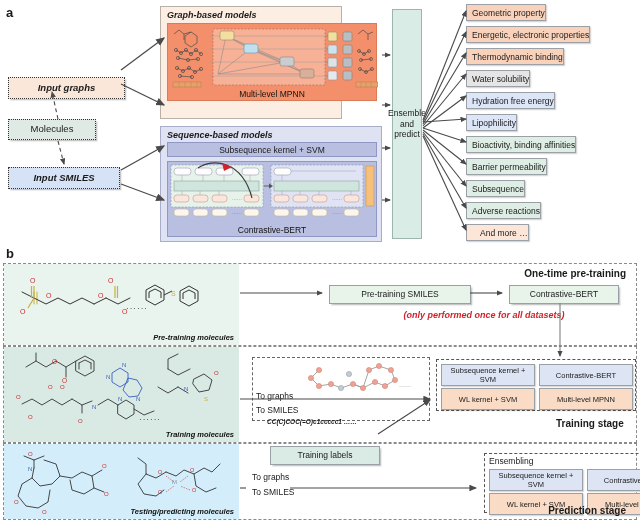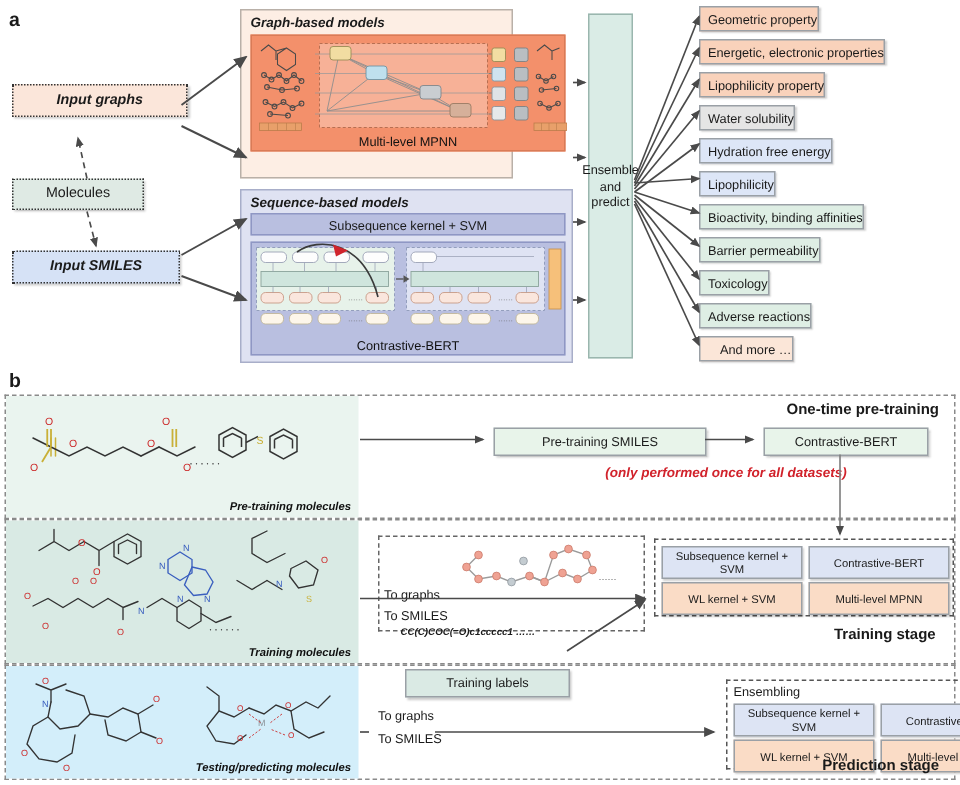--- a/index.html
+++ b/index.html
@@ -34,21 +34,21 @@
   #ensembleBox{left:392px;top:9px;width:30px;height:230px;background:#daece6;border:1px solid #9ab6ae;
                display:flex;align-items:center;justify-content:center;text-align:center;font-size:8.5px;line-height:1.25;}
 
   .prop{position:absolute;height:15px;border:1px solid #9aa0a6;display:flex;align-items:center;
         padding-left:5px;font-size:8.5px;white-space:nowrap;box-shadow:1.2px 1.2px 1.2px rgba(0,0,0,.2);}
   .p-orange{background:#f9d2bb;}
   .p-blue{background:#dde6f7;}
   .p-green{background:#deeee4;}
   .p-peach{background:#fbe6d8;padding-left:13px;}
 
-  #inGraphs{left:8px;top:56px;width:117px;height:22px;background:#fbe6da;border:1px dotted #333;}
+  #inGraphs{left:8px;top:77px;width:117px;height:22px;background:#fbe6da;border:1px dotted #333;}
   #molecules{left:8px;top:119px;width:88px;height:21px;background:#dfeae4;border:1px dotted #333;}
   #inSmiles{left:8px;top:167px;width:112px;height:22px;background:#d6e2f6;border:1px dotted #333;}
 
   
   #rowPre{left:3px;top:263px;width:634px;height:83px;border:1px dashed #8a8a8a;}
   #rowTrain{left:3px;top:346px;width:634px;height:97px;border:1px dashed #8a8a8a;}
   #rowPred{left:3px;top:443px;width:634px;height:77px;border:1px dashed #8a8a8a;}
 
   .molzone{position:absolute;left:0;top:0;width:235px;height:100%;}
   #zPre{background:#eaf4ef;}
@@ -242,39 +242,39 @@
   <div class="abs" id="ensembleBox">Ensemble and predict</div>
 
   <div id="propList">
       <div class="prop p-orange" style="left: 466px; top: 4px; background: rgb(249, 210, 187);">
         <span>Geometric property</span>
       </div>
       <div class="prop p-orange" style="left: 466px; top: 26px; background: rgb(249, 210, 187);">
         <span>Energetic, electronic properties</span>
       </div>
       <div class="prop p-orange" style="left: 466px; top: 48px; background: rgb(249, 210, 187);">
-        <span>Lipophilicity property</span>
+        <span>Thermodynamic binding</span>
       </div>
       <div class="prop p-blue" style="left: 466px; top: 70px; background: #e5e5e5;">
         <span>Water solubility</span>
       </div>
       <div class="prop p-blue" style="left: 466px; top: 92px; background: rgb(221, 230, 247);">
         <span>Hydration free energy</span>
       </div>
       <div class="prop p-blue" style="left: 466px; top: 114px; background: rgb(221, 230, 247);">
         <span>Lipophilicity</span>
       </div>
       <div class="prop p-green" style="left: 466px; top: 136px; background: rgb(222, 238, 228);">
         <span>Bioactivity, binding affinities</span>
       </div>
       <div class="prop p-green" style="left: 466px; top: 158px; background: rgb(222, 238, 228);">
         <span>Barrier permeability</span>
       </div>
       <div class="prop p-green" style="left: 466px; top: 180px; background: rgb(222, 238, 228);">
-        <span>Toxicology</span>
+        <span>Subsequence</span>
       </div>
       <div class="prop p-green" style="left: 466px; top: 202px; background: rgb(222, 238, 228);">
         <span>Adverse reactions</span>
       </div>
       <div class="prop p-peach" style="left: 466px; top: 224px; background: rgb(251, 230, 216);">
         <span>And more …</span>
       </div>
     </div>
 
   <div class="abs panel-letter" style="left:6px;top:247px;">b</div>

